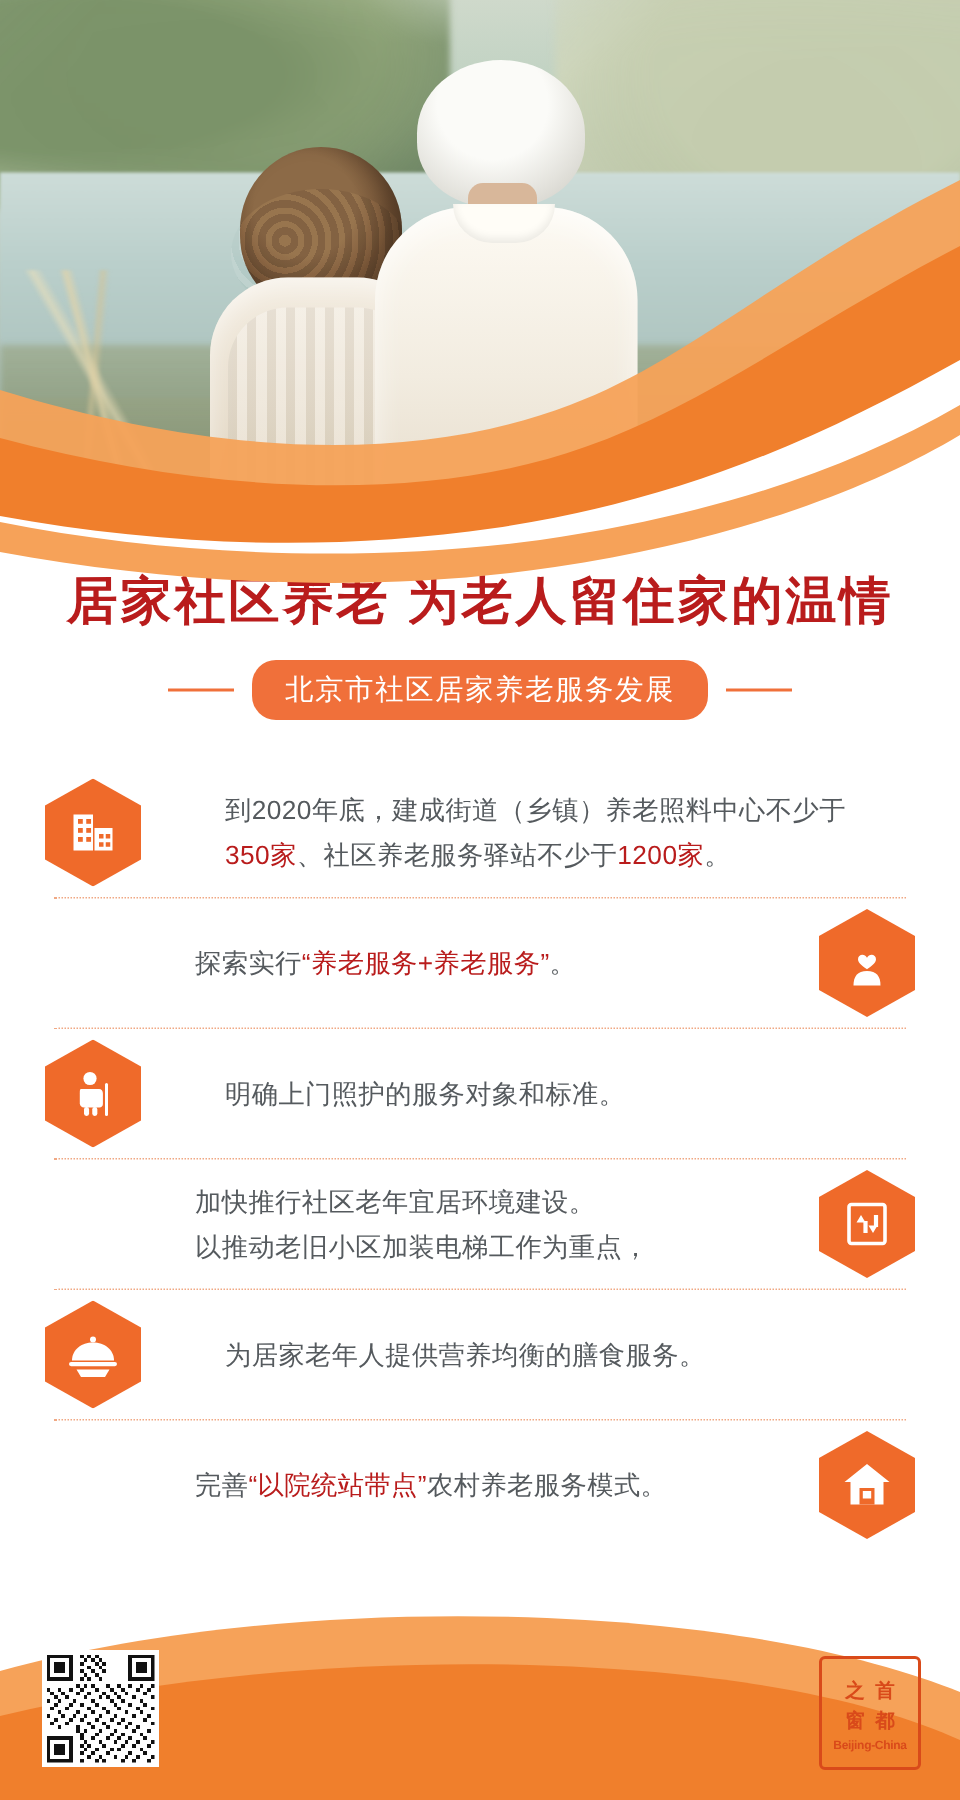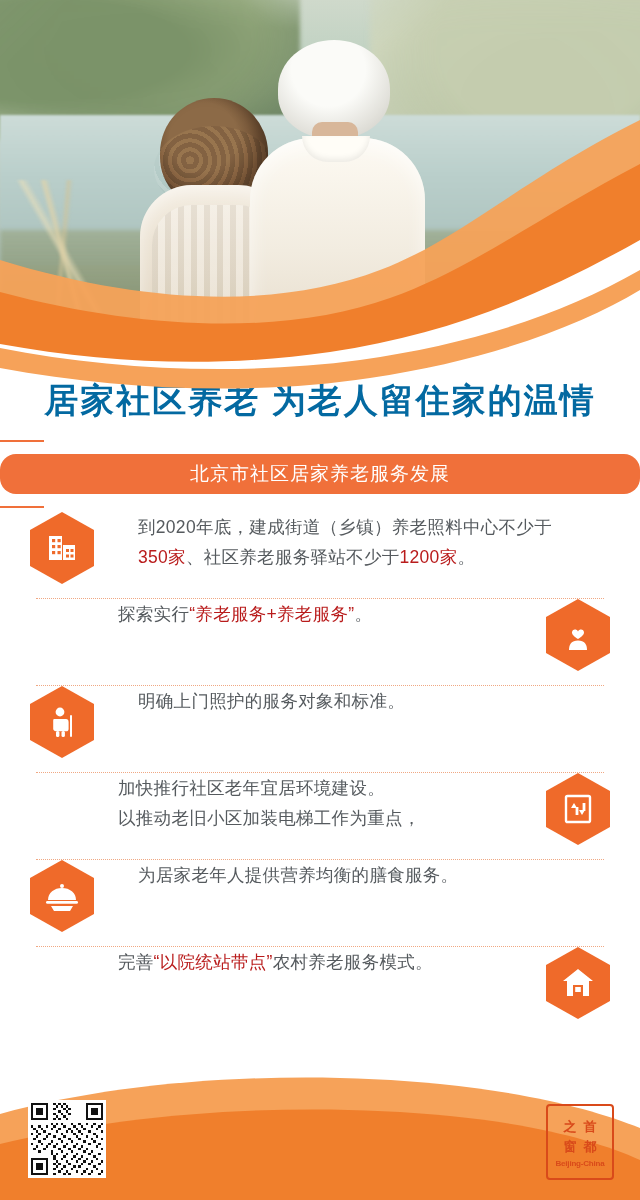--- a/index.html
+++ b/index.html
@@ -131,48 +131,49 @@
 
   
   .swoosh { position: absolute; left: 0; top: 120px; width: 640px; height: 300px; }
 
   
   .title-wrap { position: absolute; left: 0; top: 378px; width: 640px; text-align: center; }
   .main-title {
     font-size: 34px;
     font-weight: bold;
     letter-spacing: 2px;
-    color: #0369a1;
+    color: #b91c1c;
     white-space: nowrap;
   }
   .sub-row {
     margin-top: 16px;
     display: flex;
+    align-items: center;
     justify-content: center;
     gap: 12px;
-    flex-direction: column;
   }
   .dash { width: 44px; height: 2px; background: #f0703a; }
   .sub-pill {
     background: #f0703a;
     color: #fff;
     font-size: 19px;
     letter-spacing: 1px;
     padding: 7px 22px;
     border-radius: 16px;
     white-space: nowrap;
   }
 
   
   .list { position: absolute; left: 0; top: 512px; width: 640px; }
   .row {
     position: relative;
     min-height: 86px;
     display: flex;
-    padding: 0 34px;
+    align-items: center;
+    padding: 0 46px;
     box-sizing: border-box;
   }
   .row .text {
     color: #555a5e;
     font-size: 17.5px;
     line-height: 30px;
     letter-spacing: .3px;
   }
   .row.left-icon .text { margin-left: 104px; }
   .row.right-icon .text { margin-left: 84px; margin-right: 90px; }

